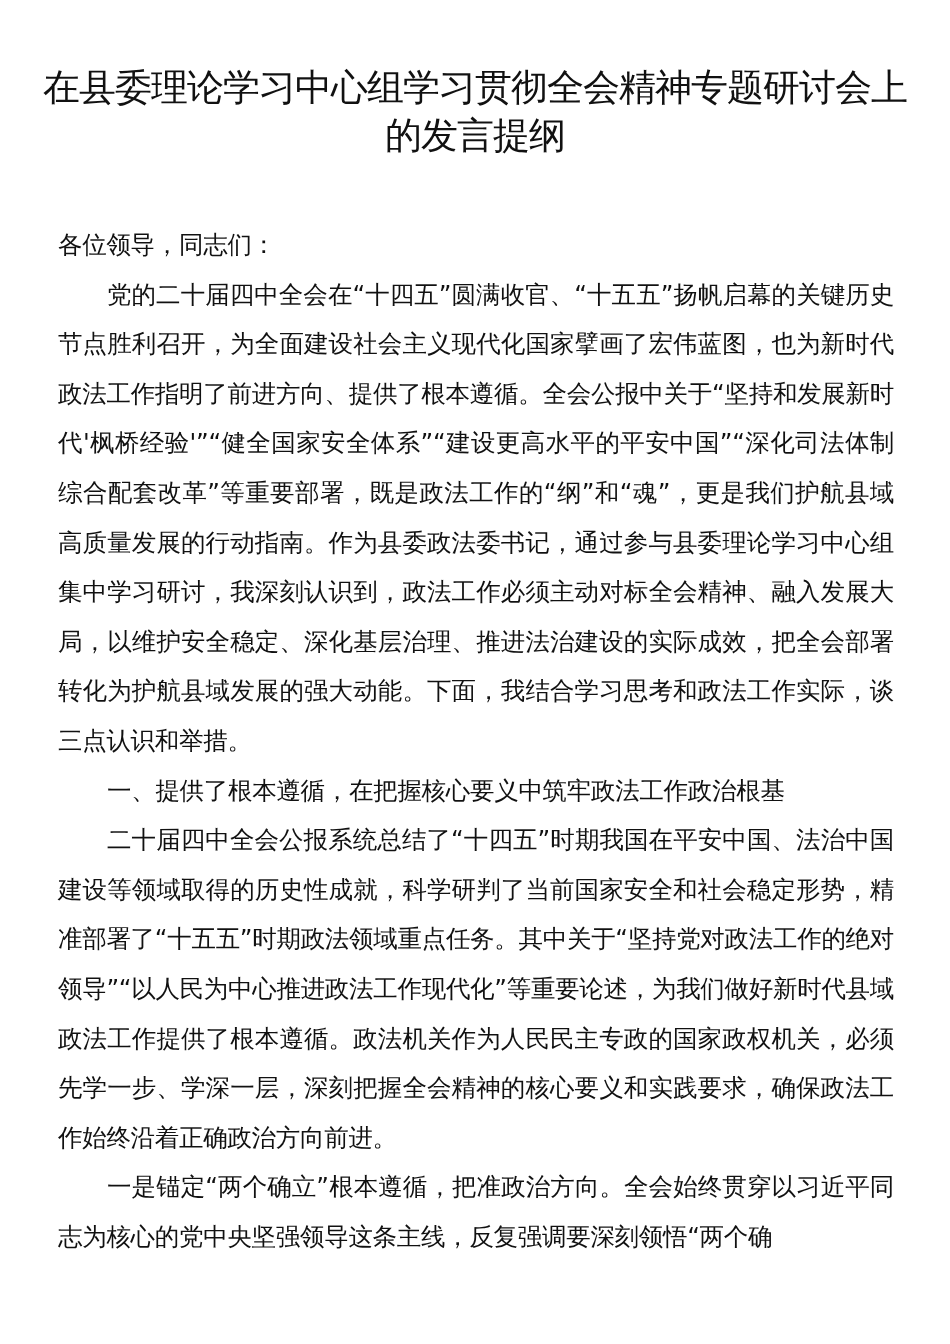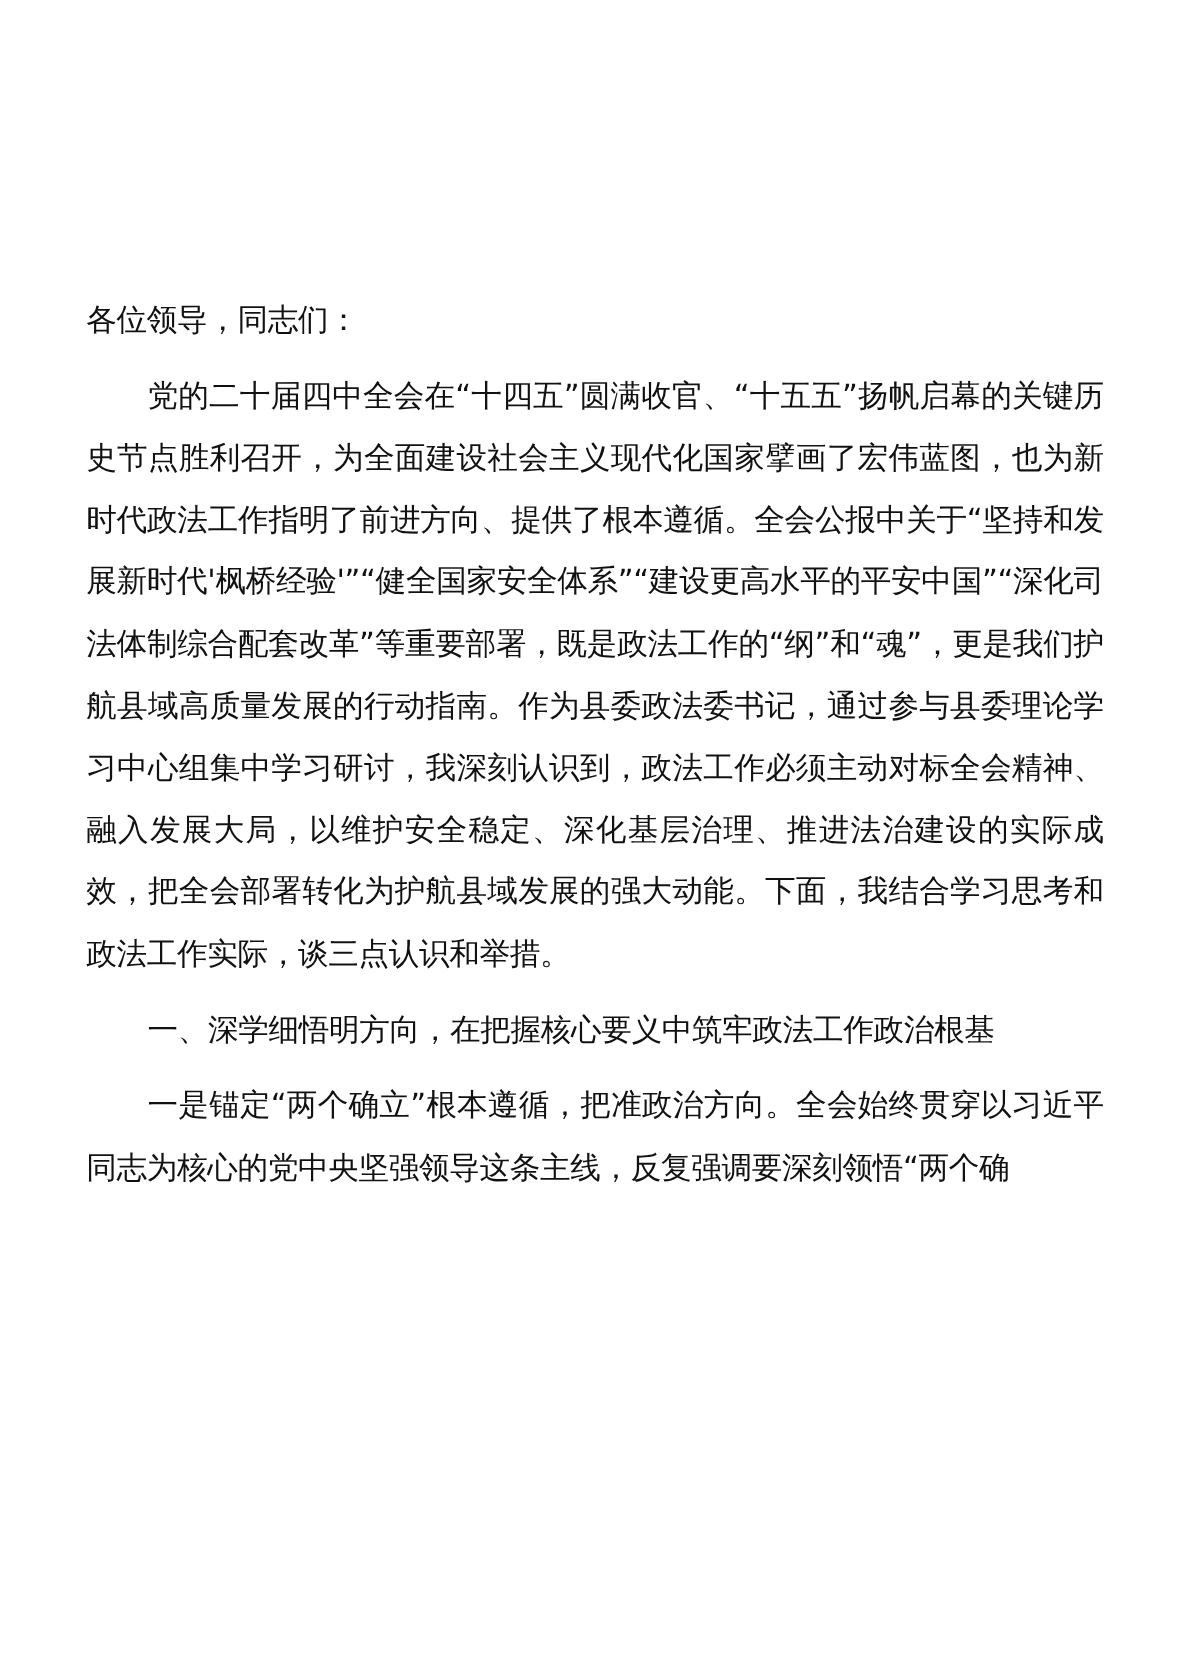--- a/index.html
+++ b/index.html
@@ -9,29 +9,31 @@
     position:absolute; left:40px; top:64px; width:870px;
     text-align:center; font-family:"DejaVu Sans","Liberation Sans",sans-serif;
     font-size:37px; line-height:48px; color:#111; letter-spacing:-1px;
   }
   .body {
     position:absolute; left:58px; top:220px; width:836px;
     font-family:"DejaVu Sans","Liberation Sans",sans-serif;
     font-size:24.5px; line-height:49.6px; color:#111;
     text-align:justify; letter-spacing:-0.3px;
   }
-  .body p { margin:11px; }
+  .body p { margin:0; }
   .indent { text-indent:2em; }
   .heading { text-indent:2em; }
   .bold-lead { font-weight:normal; }
 </style>
 </head>
 <body>
 
 <div class="page">
+  <div class="title">在县委理论学习中心组学习贯彻全会精神专题研讨会上的发言提纲</div>
 
   <div class="body">
     <p>各位领导，同志们：</p>
     <p class="indent">党的二十届四中全会在“十四五”圆满收官、“十五五”扬帆启幕的关键历史节点胜利召开，为全面建设社会主义现代化国家擘画了宏伟蓝图，也为新时代政法工作指明了前进方向、提供了根本遵循。全会公报中关于“坚持和发展新时代'枫桥经验'”“健全国家安全体系”“建设更高水平的平安中国”“深化司法体制综合配套改革”等重要部署，既是政法工作的“纲”和“魂”，更是我们护航县域高质量发展的行动指南。作为县委政法委书记，通过参与县委理论学习中心组集中学习研讨，我深刻认识到，政法工作必须主动对标全会精神、融入发展大局，以维护安全稳定、深化基层治理、推进法治建设的实际成效，把全会部署转化为护航县域发展的强大动能。下面，我结合学习思考和政法工作实际，谈三点认识和举措。</p>
-    <p class="heading">一、深学细悟明方向，在把握核心要义中筑牢政法工作政治根基</p>
+    <p class="heading">一、提供了根本遵循，在把握核心要义中筑牢政法工作政治根基</p>
+    <p class="indent">二十届四中全会公报系统总结了“十四五”时期我国在平安中国、法治中国建设等领域取得的历史性成就，科学研判了当前国家安全和社会稳定形势，精准部署了“十五五”时期政法领域重点任务。其中关于“坚持党对政法工作的绝对领导”“以人民为中心推进政法工作现代化”等重要论述，为我们做好新时代县域政法工作提供了根本遵循。政法机关作为人民民主专政的国家政权机关，必须先学一步、学深一层，深刻把握全会精神的核心要义和实践要求，确保政法工作始终沿着正确政治方向前进。</p>
     <p class="indent"><span class="bold-lead">一是</span><span>锚定“两个确立”根本遵循，把准政治方向。全会始终贯穿以习近平同志为核心的党中央坚强领导这条主线，反复强调要深刻领悟“两个确</span></p>
   </div>
 </div>
 
 </body></html>

